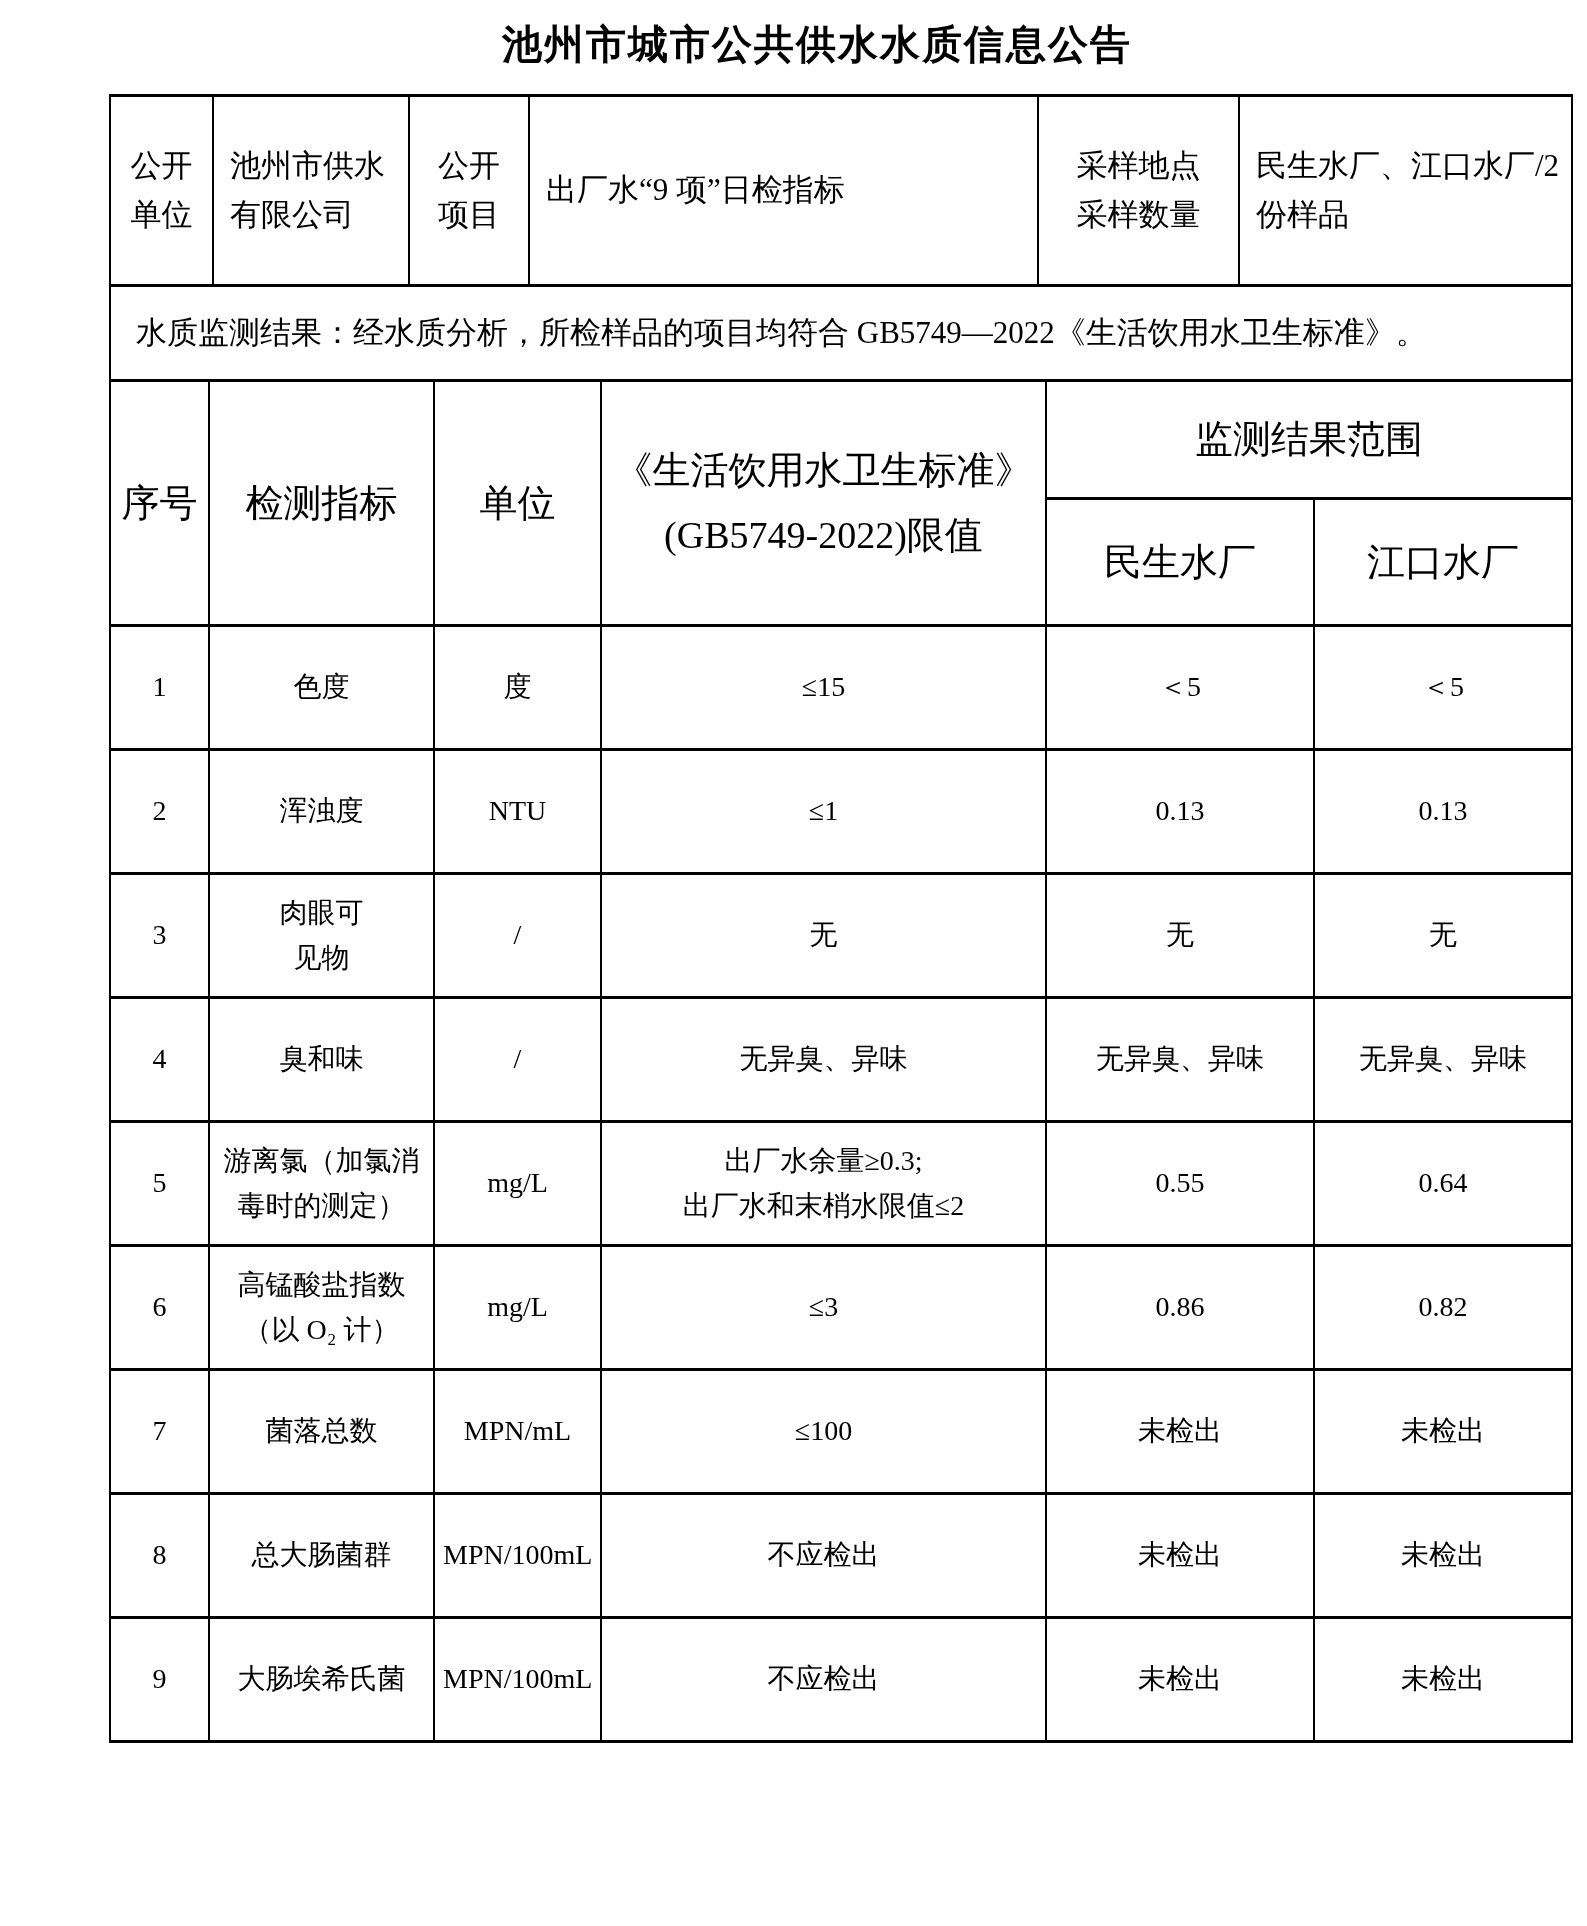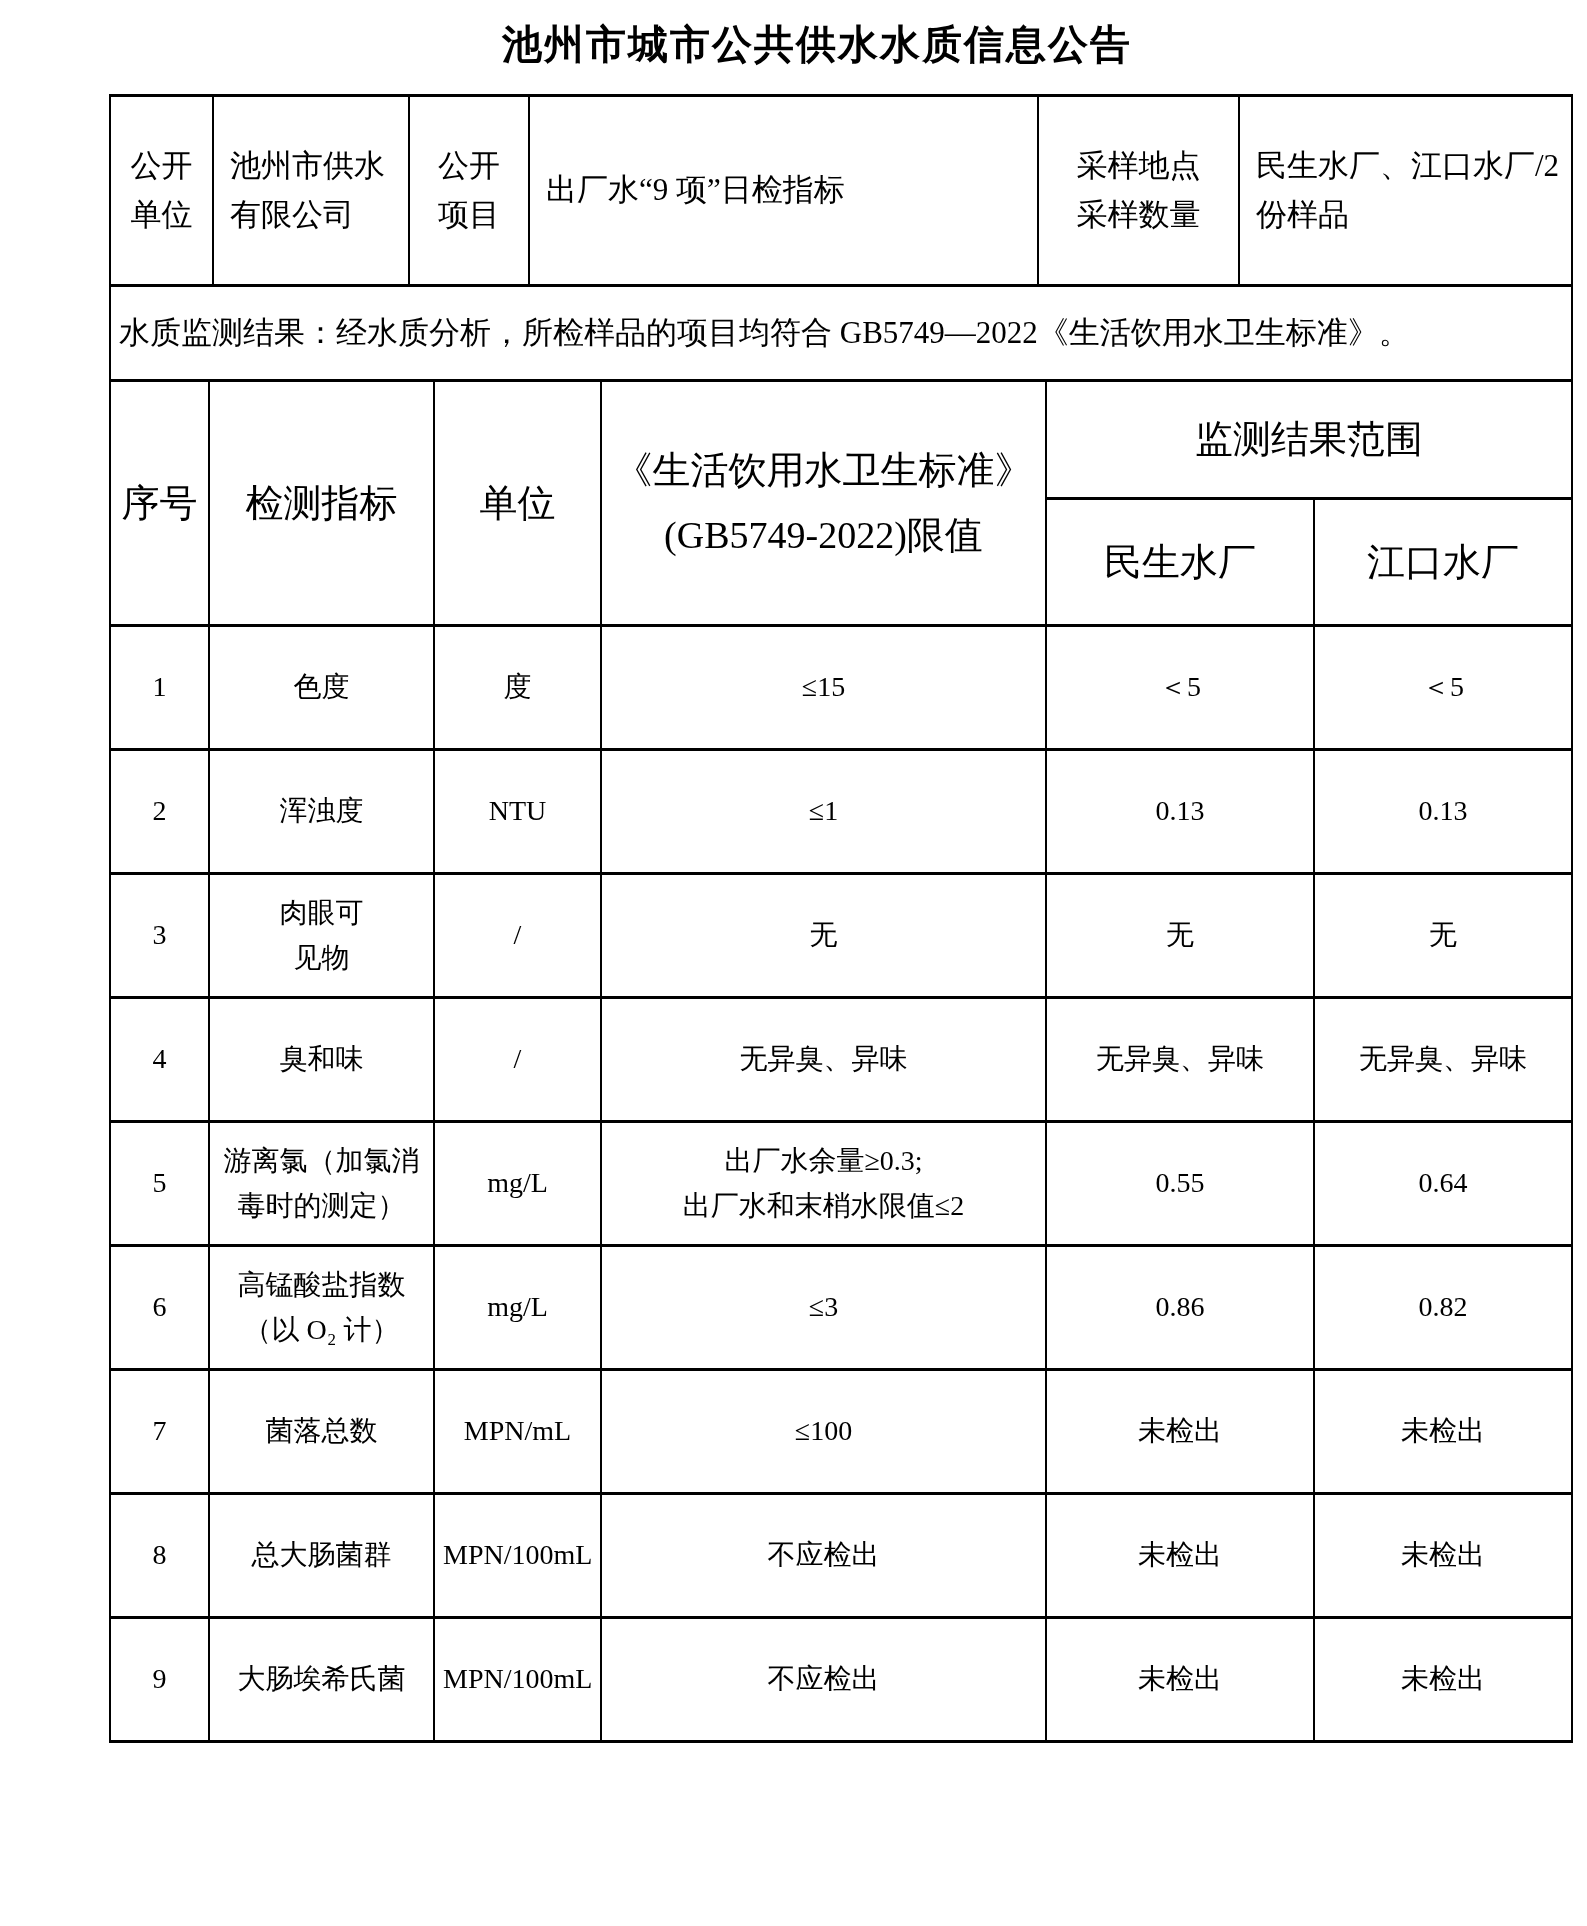--- a/index.html
+++ b/index.html
@@ -52,21 +52,21 @@
   .info-table .r1 { height: 190px; padding-left: 28px; }
   .info-table .r2 { height: 140px; }
   .info-table .lbl { text-align: center; }
   .info-table .val-left { text-align: left; padding-left: 16px; }
   .info-table .val-center { text-align: center; }
   
   .summary-table td {
     height: 95px;
     font-size: 31px;
     text-align: left;
-    padding-left: 8px;
+    padding-left: 25px;
   }
   
   .main-table th { font-size: 38px; line-height: 1.7; text-align: center; }
   .main-table td { font-size: 28px; line-height: 1.6; text-align: center; }
   .main-table .hr1 { height: 118px; }
   .main-table .hr2 { height: 127px; }
   .main-table tr.data { height: 124px; }
 </style>
 </head>
 <body>

